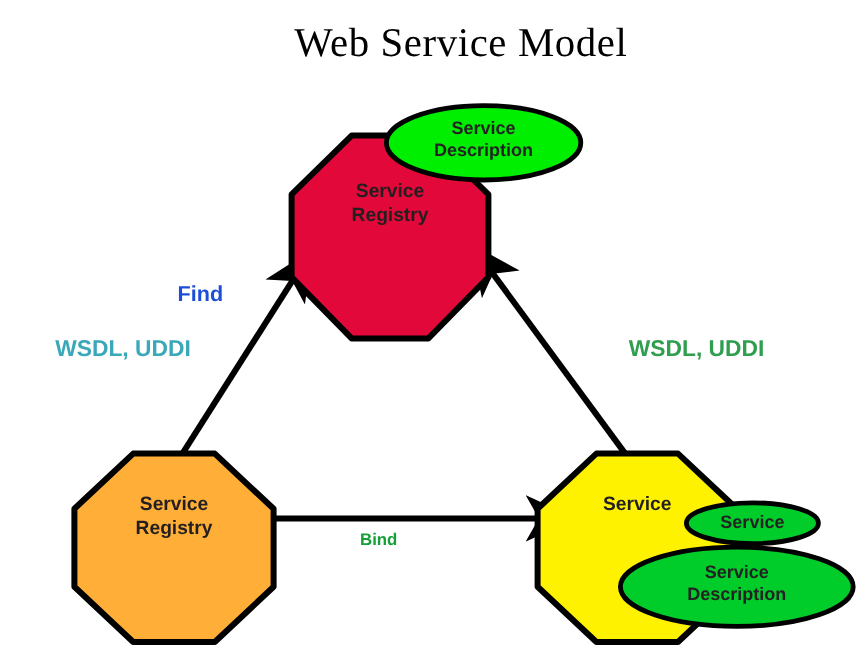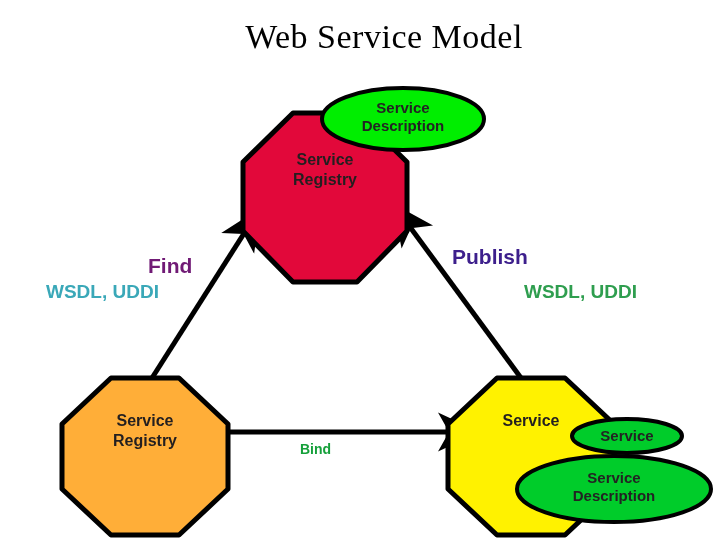--- a/index.html
+++ b/index.html
@@ -57,21 +57,21 @@
     color: #232323;
     line-height: 1.22;
     pointer-events: none;
   }
   .edge-label {
     position: absolute;
     font-family: "Liberation Sans", sans-serif;
     font-weight: 700;
     white-space: nowrap;
   }
-  #find-label      { left: 148px; top: 254px; font-size: 21px; color: #701a75; }
+  #find-label      { left: 148px; top: 235px; font-size: 18px; color: #1d4ed8; }
   #find-sub        { left: 46px;  top: 281px; font-size: 19px; color: #3aa8b8; }
   #publish-label   { left: 452px; top: 245px; font-size: 21px; color: #3d1f8c; }
   #publish-sub     { left: 524px; top: 281px; font-size: 19px; color: #2f9e4f; }
   #bind-label      { left: 300px; top: 441px; font-size: 14px; color: #15a03a; }
 </style>
 </head>
 <body>
 
 <div id="stage">
 
@@ -134,18 +134,17 @@
   </div>
 
   <div class="ell-label" style="left:517px; top:469px; width:194px;">
     <div>Service</div>
     <div>Description</div>
   </div>
 
   <div class="edge-label" id="find-label">Find</div>
   <div class="edge-label" id="find-sub">WSDL, UDDI</div>
 
-  <div class="edge-label" id="publish-label">Publish</div>
   <div class="edge-label" id="publish-sub">WSDL, UDDI</div>
 
   <div class="edge-label" id="bind-label">Bind</div>
 
 </div>
 
 </body></html>

